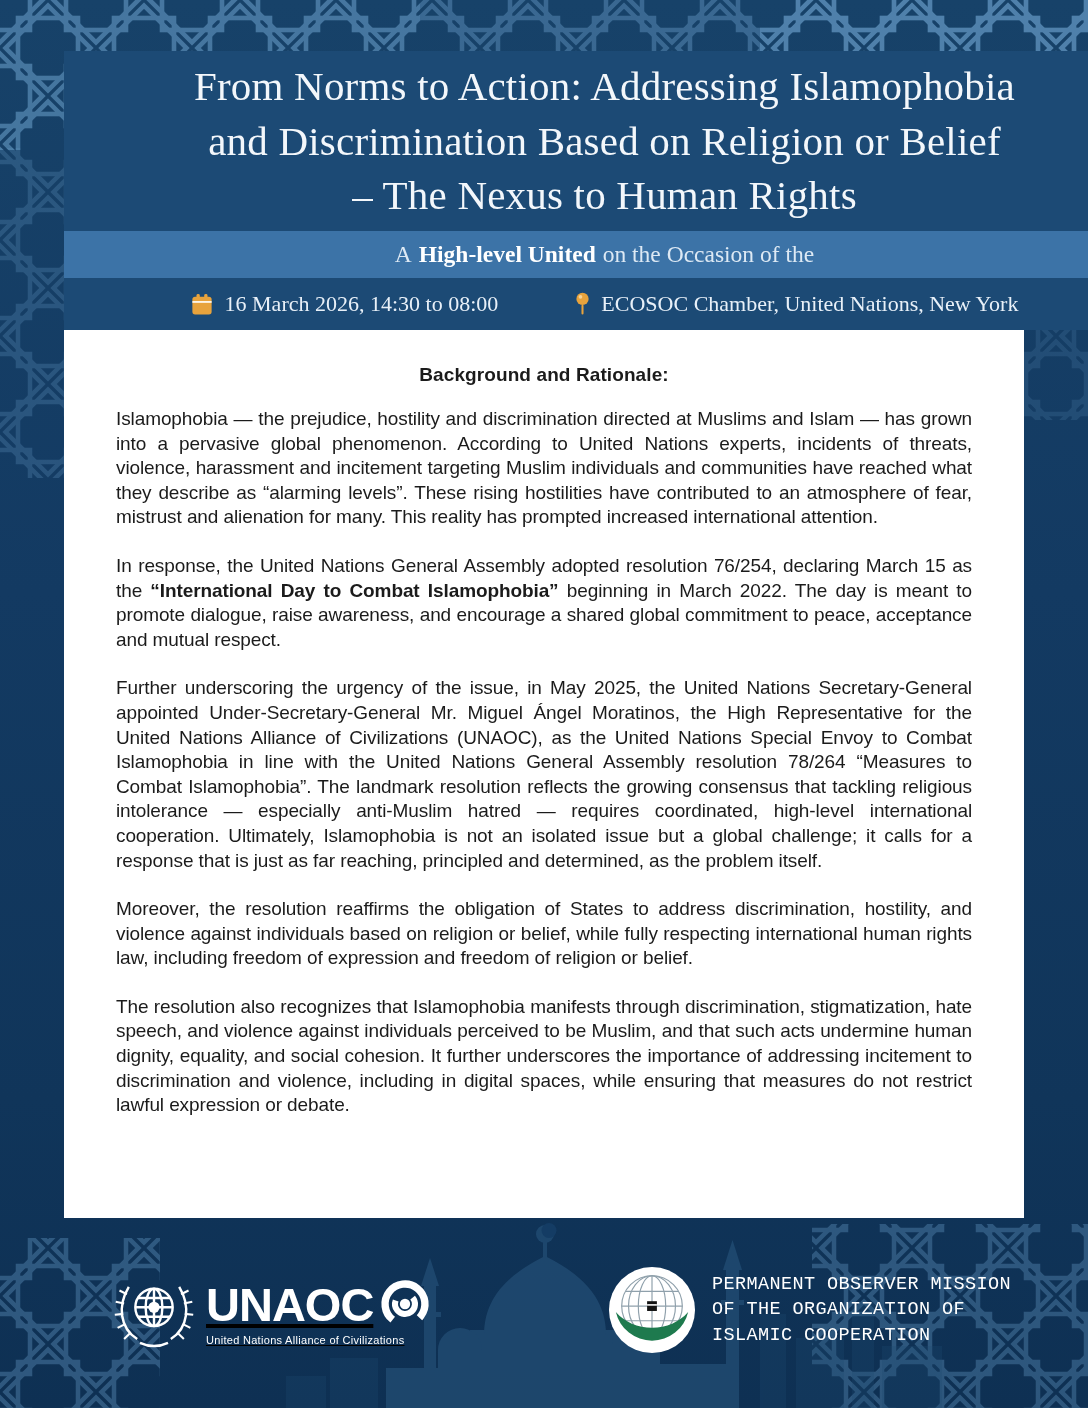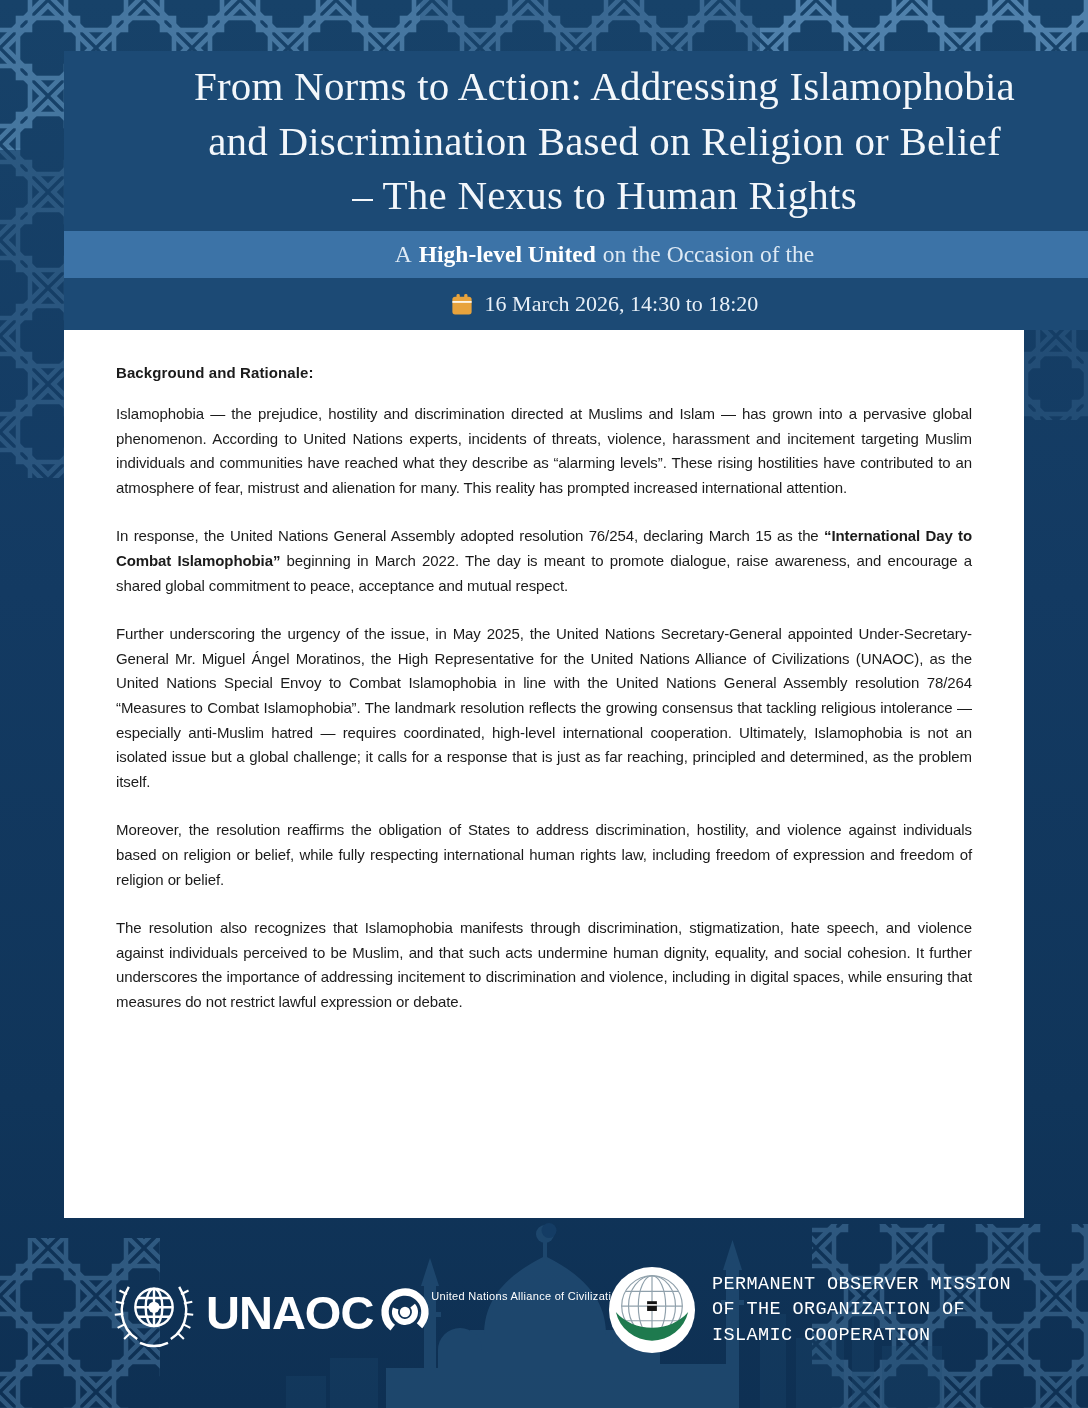--- a/index.html
+++ b/index.html
@@ -33,35 +33,35 @@
   }
   .meta-item{display:flex;align-items:center;gap:12px;}
 
   
   .card{
     position:absolute;left:64px;top:330px;width:960px;height:888px;z-index:2;
     background:#ffffff;box-sizing:border-box;padding:34px 52px 0 52px;
     color:#1b1b1b;
   }
   .card h2{
-    margin:0 0 21px 0;font-size:15px;font-weight:700;letter-spacing:.1px;
+    margin:0 0 21px 0;font-size:19px;font-weight:700;letter-spacing:.1px;text-align:center;
   }
   .card p{
-    margin:0 0 24px 0;font-size:15px;line-height:24.6px;text-align:justify;
+    margin:0 0 24px 0;font-size:19px;line-height:24.6px;text-align:justify;
     letter-spacing:-0.1px;
   }
   .card p strong{font-weight:700;}
 
   
   .footer{position:absolute;left:0;top:1218px;width:1088px;height:190px;z-index:1;}
   .mosque{position:absolute;left:0;bottom:0;z-index:1;}
   .unaoc{
     position:absolute;left:112px;top:52px;display:flex;align-items:center;gap:10px;z-index:3;
   }
-  .unaoc-wordbox{display:flex;flex-direction:row;}
+  .unaoc-wordbox{display:flex;flex-direction:column;text-decoration:underline;}
   .unaoc-row{display:flex;align-items:center;gap:6px;}
   .unaoc-wordmark{
     color:#ffffff;font-weight:700;font-size:47px;letter-spacing:-1px;line-height:1;
   }
   .unaoc-tagline{
     color:#ffffff;font-size:11px;letter-spacing:.3px;margin-top:4px;
   }
   .oic{
     position:absolute;left:608px;top:48px;display:flex;align-items:center;gap:16px;z-index:3;
   }
@@ -112,21 +112,29 @@
     </div>
 
     <div class="meta-row">
       <span class="meta-item">
         <svg width="22" height="23" viewBox="0 0 24 24" aria-hidden="true">
           <rect x="6" y="0.5" width="3.6" height="6.5" rx="1.6" fill="#e8a33c"></rect>
           <rect x="14.4" y="0.5" width="3.6" height="6.5" rx="1.6" fill="#e8a33c"></rect>
           <rect x="1.5" y="3.5" width="21" height="19.5" rx="3" fill="#e8a33c"></rect>
           <rect x="1.5" y="8.2" width="21" height="2" fill="#fdf6ea"></rect>
         </svg>
-        <span>16 March 2026, 14:30 to 18:20</span>
+        <span>16 March 2026, 14:30 to 08:00</span>
+      </span>
+      <span class="meta-item">
+        <svg width="13" height="24" viewBox="0 0 14 25" aria-hidden="true">
+          <circle cx="7" cy="7" r="6.6" fill="#e8a33c"></circle>
+          <circle cx="4.8" cy="4.8" r="2" fill="#f7d397"></circle>
+          <rect x="5.9" y="13.4" width="2.2" height="10.5" rx="1.1" fill="#e8a33c"></rect>
+        </svg>
+        <span>ECOSOC Chamber, United Nations, New York</span>
       </span>
     </div>
   </div>
 
   <div class="card">
     <h2>Background and Rationale:</h2>
 
     <p>Islamophobia — the prejudice, hostility and discrimination directed at Muslims and Islam — has grown into a pervasive global phenomenon. According to United Nations experts, incidents of threats, violence, harassment and incitement targeting Muslim individuals and communities have reached what they describe as “alarming levels”.  These rising hostilities have contributed to an atmosphere of fear, mistrust and alienation for many. This reality has prompted increased international attention.</p>
 
     <p><span>In response, the United Nations General Assembly adopted resolution 76/254, declaring March 15 as the </span><strong>“International Day to Combat Islamophobia”</strong><span> beginning in March 2022. The day is meant to promote dialogue, raise awareness, and encourage a shared global commitment to peace, acceptance and mutual respect.</span></p>

